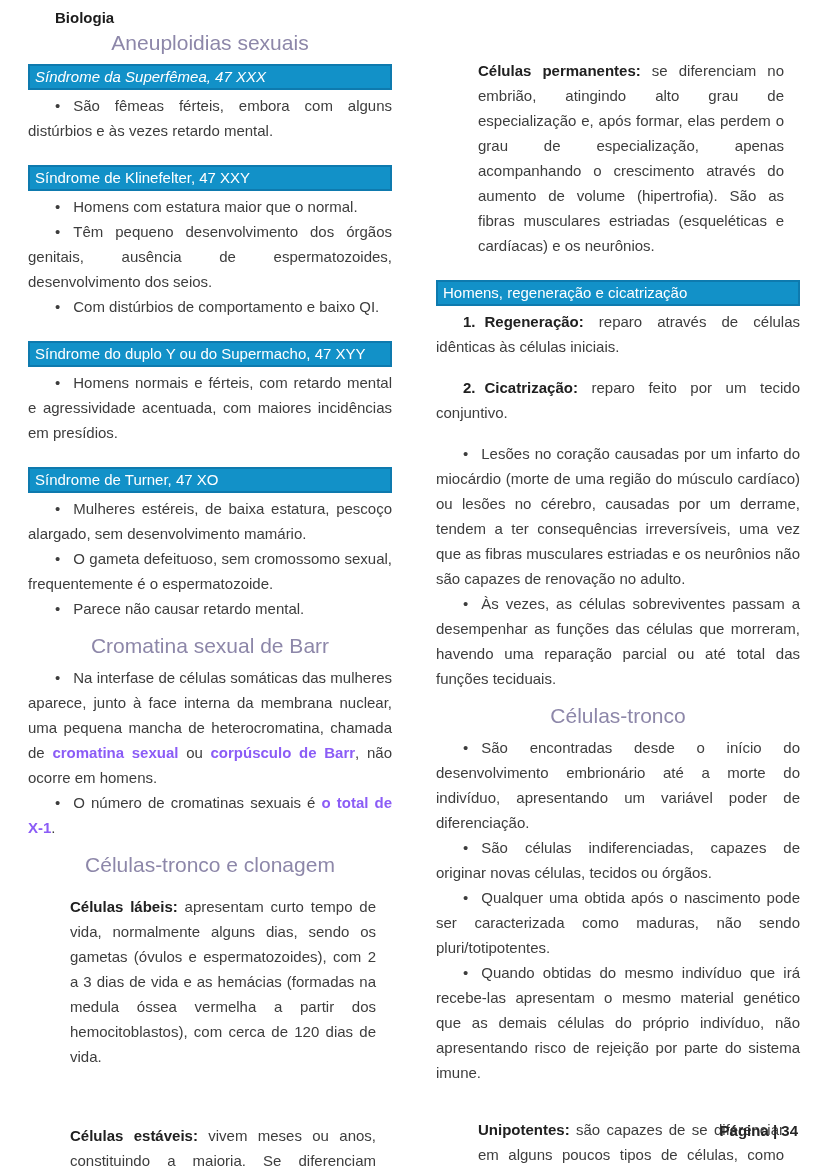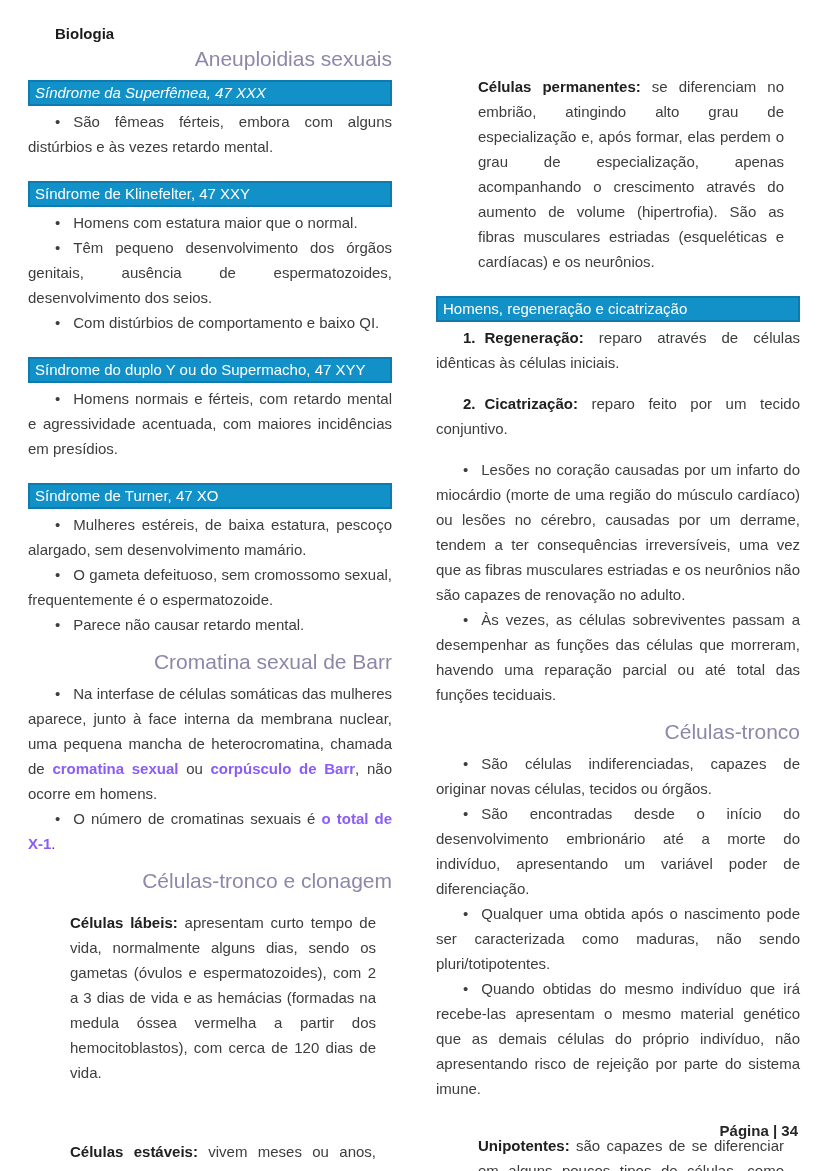--- a/index.html
+++ b/index.html
@@ -3,28 +3,28 @@
 <meta charset="utf-8">
 <style>
   html, body { margin: 0; padding: 0; background: #ffffff; }
   body {
     width: 828px; height: 1171px;
     font-family: "Liberation Sans", "DejaVu Sans", sans-serif;
     color: #3d3d3d;
     position: relative;
     overflow: hidden;
   }
-  .page { position: relative; width: 828px; height: 1159px; padding: 24px 28px 0 28px; box-sizing: border-box; }
+  .page { position: relative; width: 828px; height: 1159px; padding: 8px 28px 0 28px; box-sizing: border-box; }
   .course { font-size: 15px; font-weight: 600; color: #1c1c1c; margin-left: 27px; line-height: 20px; }
   .columns { display: flex; gap: 44px; align-items: flex-start; }
   .col { width: 364px; }
   .txt { font-size: 15px; line-height: 25px; text-align: justify; }
   h2.purple {
     font-size: 21px; font-weight: 400; color: var(--heading, #8d87a9);
-    margin: 12px 0 6px 0; line-height: 26px; text-align: right;
+    margin: 12px 0 6px 0; line-height: 26px; text-align: center;
   }
   h2.first { margin-top: 2px; }
   .bar {
     background: var(--accent, #1291c8);
     border: 2px solid var(--accent-border, #0e7aae);
     color: #ffffff; font-size: 15px; line-height: 20px;
     padding: 1px 0 1px 5px; margin: 22px 0 3px 0;
     box-sizing: border-box;
   }
   .bar.first { margin-top: 8px; font-style: italic; }
@@ -86,22 +86,22 @@
 
       <div class="bar">Homens, regeneração e cicatrização</div>
       <p class="txt numitem"><span class="num">1.</span><span class="term">Regeneração:</span><span> reparo através de células idênticas às células iniciais.</span></p>
       <div class="gap-small"></div>
       <p class="txt numitem"><span class="num">2.</span><span class="term">Cicatrização:</span><span> reparo feito por um tecido conjuntivo.</span></p>
       <div class="gap-small"></div>
       <p class="txt bullet">Lesões no coração causadas por um infarto do miocárdio (morte de uma região do músculo cardíaco) ou lesões no cérebro, causadas por um derrame, tendem a ter consequências irreversíveis, uma vez que as fibras musculares estriadas e os neurônios não são capazes de renovação no adulto.</p>
       <p class="txt bullet">Às vezes, as células sobreviventes passam a desempenhar as funções das células que morreram, havendo uma reparação parcial ou até total das funções teciduais.</p>
 
       <h2 class="purple">Células-tronco</h2>
+      <p class="txt bullet">São encontradas desde o início do desenvolvimento embrionário até a morte do indivíduo, apresentando um variável poder de diferenciação.</p>
       <p class="txt bullet">São células indiferenciadas, capazes de originar novas células, tecidos ou órgãos.</p>
-      <p class="txt bullet">São encontradas desde o início do desenvolvimento embrionário até a morte do indivíduo, apresentando um variável poder de diferenciação.</p>
       <p class="txt bullet">Qualquer uma obtida após o nascimento pode ser caracterizada como maduras, não sendo pluri/totipotentes.</p>
       <p class="txt bullet">Quando obtidas do mesmo indivíduo que irá recebe-las apresentam o mesmo material genético que as demais células do próprio indivíduo, não apresentando risco de rejeição por parte do sistema imune.</p>
 
       <div class="gap-small"></div>
       <p class="txt defpara"><span class="term">Unipotentes:</span><span> são capazes de se diferenciar em alguns poucos tipos de células, como exemplo, os fibroblastos.</span></p>
       <div class="gap-small"></div>
       <p class="txt defpara"></p>
     </div>
 
   </div>

